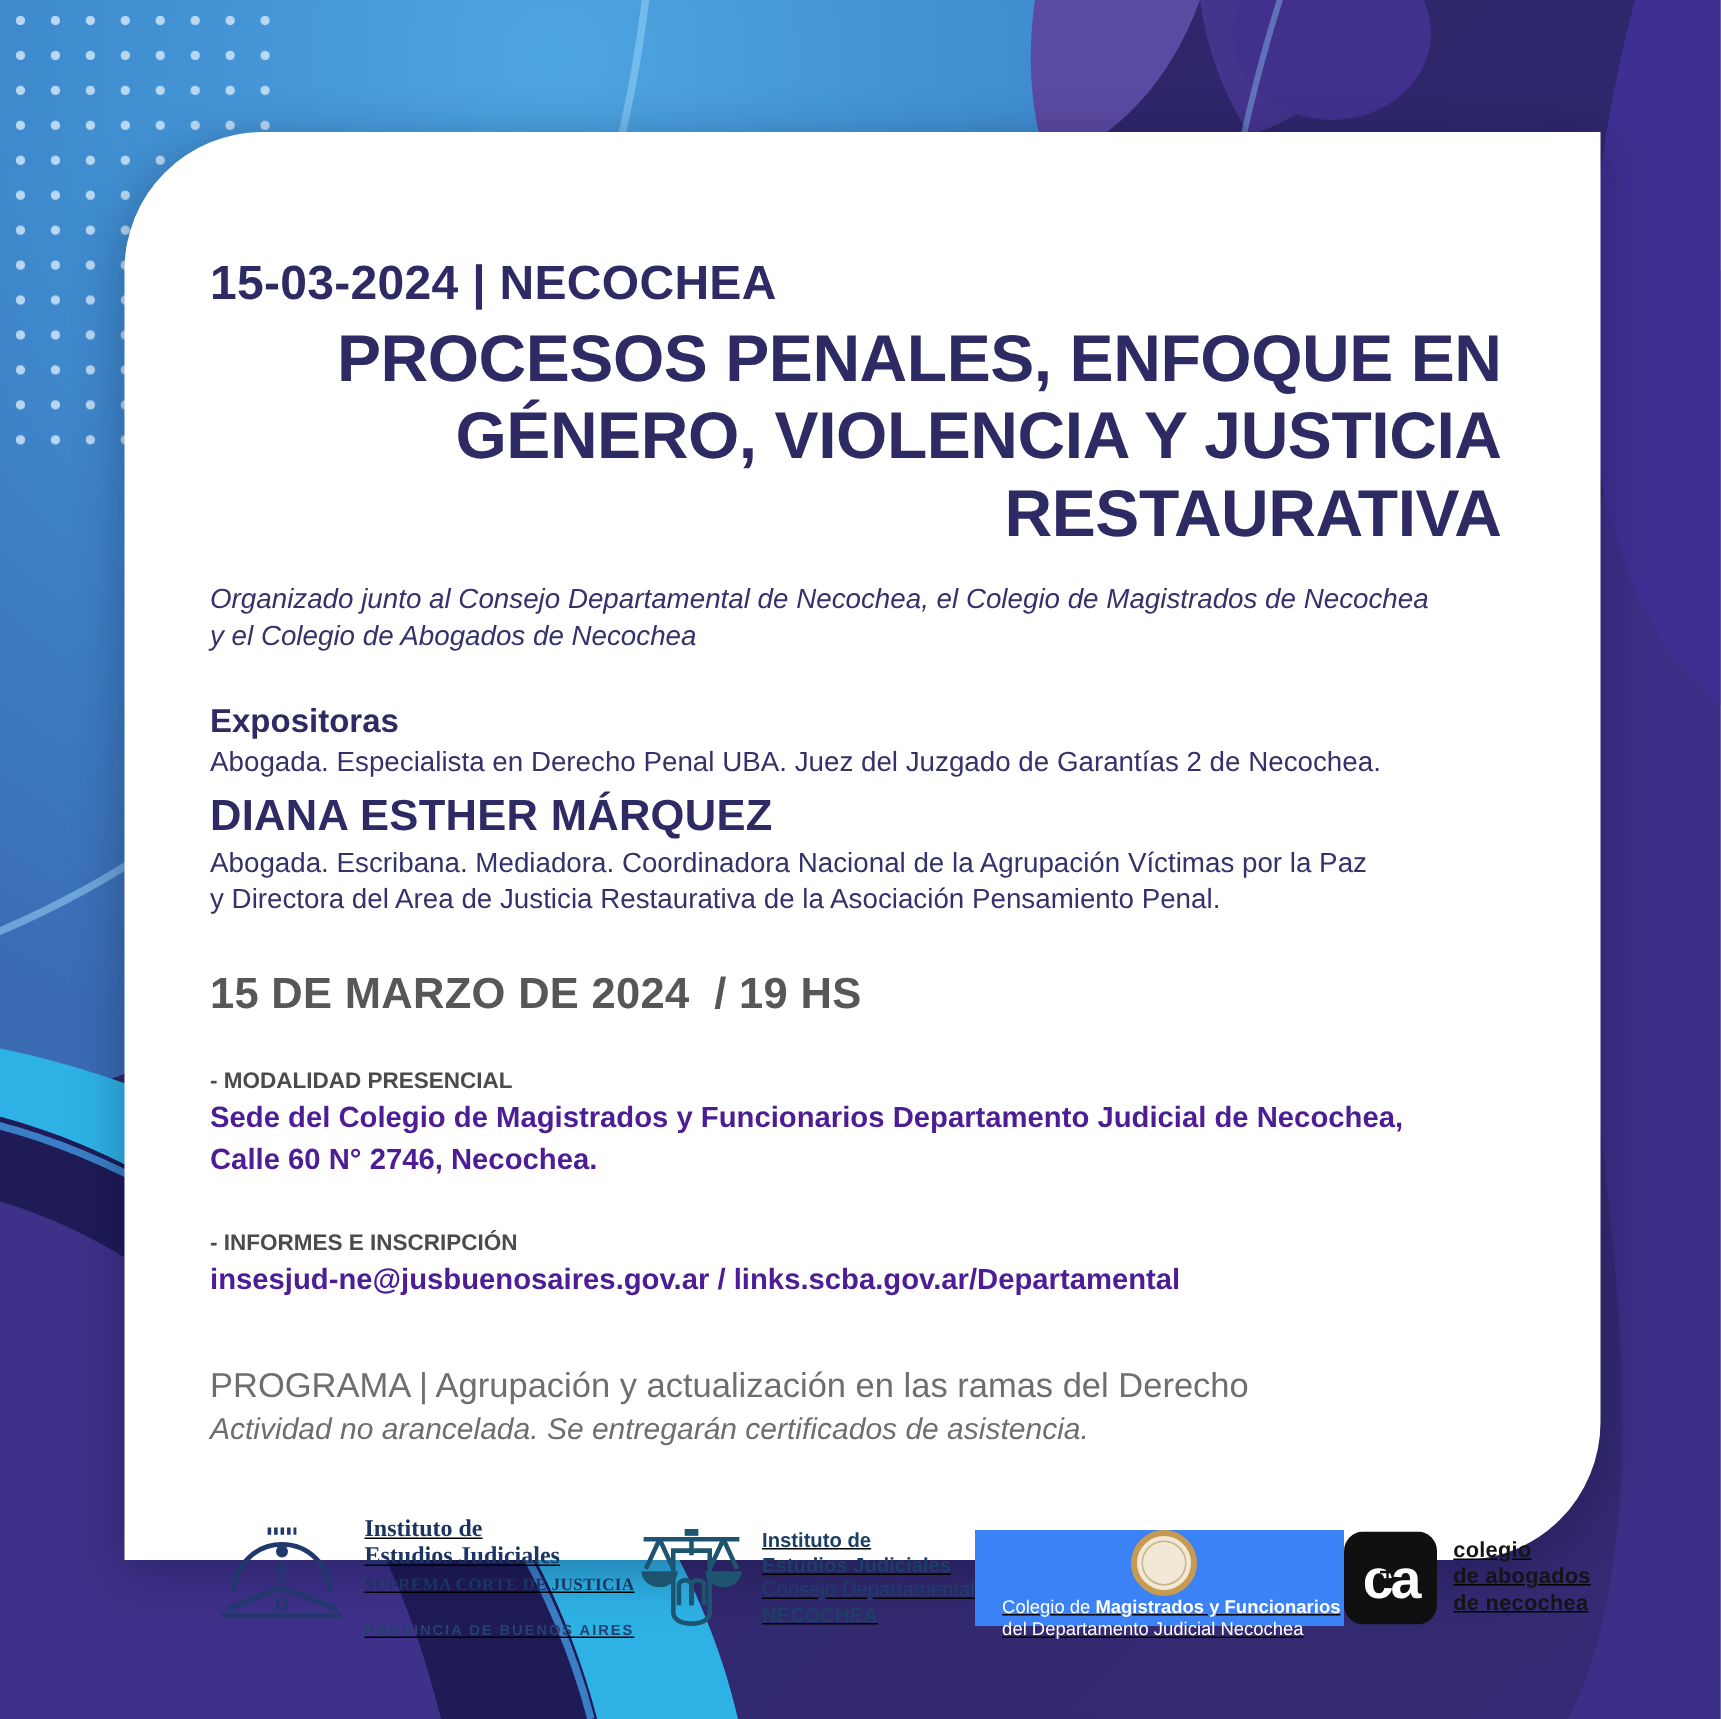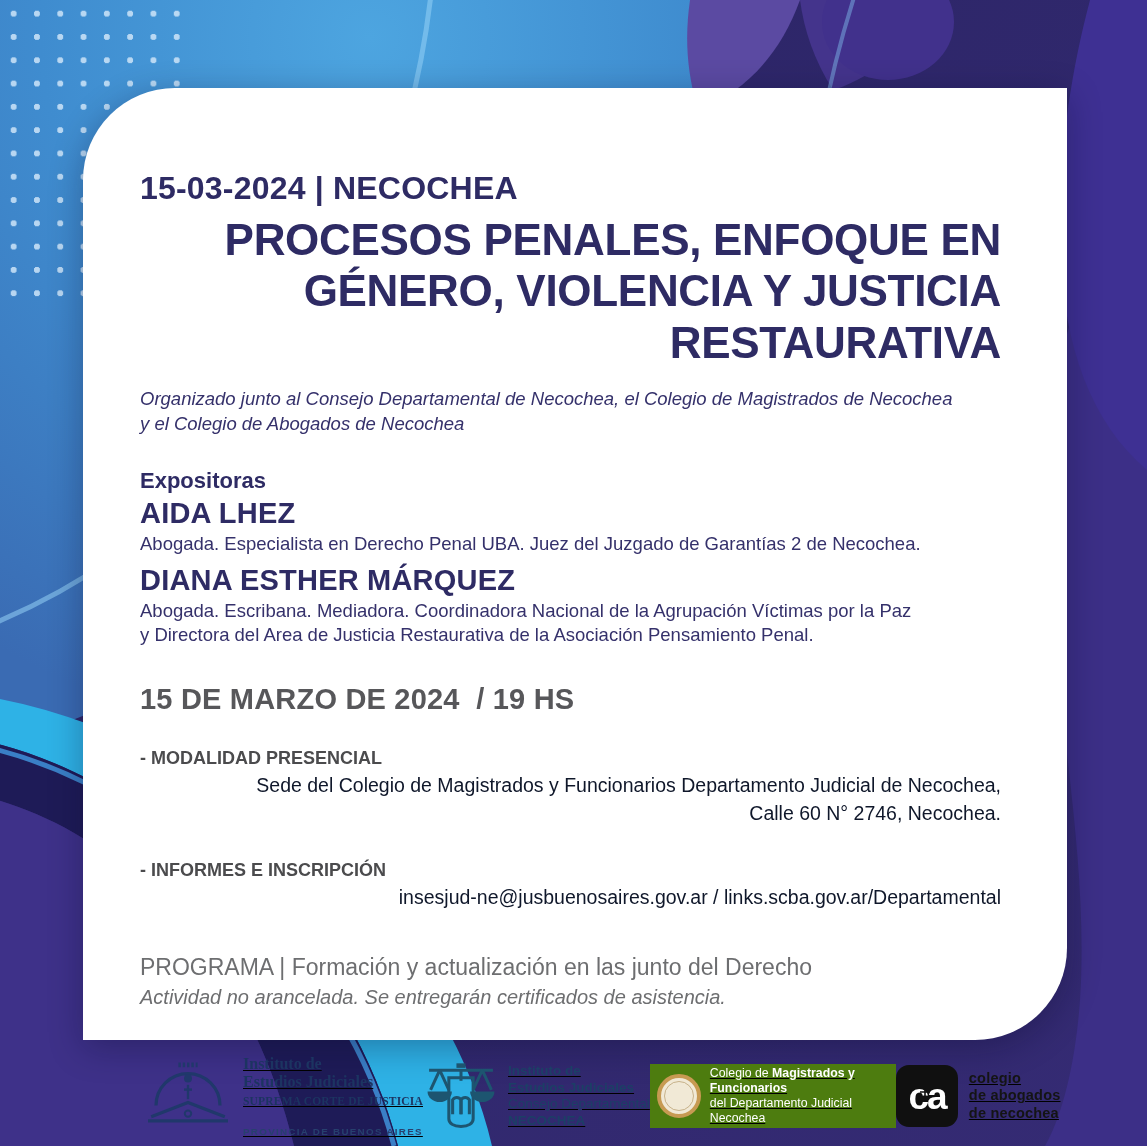--- a/index.html
+++ b/index.html
@@ -29,35 +29,35 @@
 
   .date-loc{font-size:32px;font-weight:700;color:#2e2b64;letter-spacing:0.2px;}
   .title{font-size:44px;font-weight:800;color:#2e2b64;line-height:1.17;margin-top:7px;letter-spacing:-0.3px;text-align:right;}
   .organizer{font-size:18.5px;font-style:italic;color:#35316b;line-height:1.35;margin-top:19px;}
 
   .speakers-heading{font-size:22px;font-weight:800;color:#2e2b64;margin-top:31px;}
   .speaker-name{font-size:29px;font-weight:800;color:#2e2b64;margin-top:3px;letter-spacing:0.2px;}
   .speaker-bio{font-size:18.5px;color:#35316b;line-height:1.28;margin-top:2px;}
 
   .datetime{font-size:29px;font-weight:800;color:#57575a;margin-top:37px;letter-spacing:0.2px;}
-  .block-label{font-size:18px;font-weight:800;color:#4b4b4d;margin-top:32px;}
-  .block-text{font-size:19.5px;font-weight:400;color:#0f172a;line-height:1.4;margin-top:3px;text-align:right;}
+  .block-label{font-size:15px;font-weight:800;color:#4b4b4d;margin-top:32px;}
+  .block-text{font-size:19.5px;font-weight:700;color:#4c1d95;line-height:1.4;margin-top:3px;}
   .info-label{margin-top:33px;}
   .program{font-size:23px;font-weight:400;color:#6d6e70;margin-top:43px;}
   .note{font-size:20px;font-style:italic;color:#6d6e70;margin-top:5px;}
 
   .logos{display:flex;align-items:center;margin-top:46px;width:928px;text-decoration:underline;}
   .logo{display:flex;align-items:center;}
   .logo1 .ltext{margin-left:7px;color:#1c3461;}
   .logo1 .l-serif-big{font-family:"Liberation Serif",serif;font-weight:700;font-size:16px;line-height:1.12;}
   .logo1 .l-serif-small{font-family:"Liberation Serif",serif;font-weight:700;font-size:11.5px;margin-top:4px;letter-spacing:0.2px;}
   .logo1 .l-sans-small{font-size:9.8px;font-weight:600;letter-spacing:1.3px;margin-top:19px;color:#27406e;}
   .logo2 .ltext{margin-left:9px;color:#1c3f66;font-size:13.5px;line-height:1.22;}
   .logo2 .b{font-weight:800;}
-  .green-banner{width:246px;height:64px;background:#4d7c0f;display:flex;align-items:center;padding-left:7px;box-sizing:border-box;}
+  .green-banner{width:246px;height:64px;background:#3b82f6;display:flex;align-items:center;padding-left:7px;box-sizing:border-box;flex-direction:column;}
   .seal{width:44px;height:44px;border-radius:50%;background:#f1e9d6;border:4px solid #c79a52;box-sizing:border-box;position:relative;flex:0 0 auto;}
   .seal::after{content:"";position:absolute;inset:3px;border-radius:50%;border:1px solid #b59a6a;opacity:.7;}
   .green-banner .ltext{color:#ffffff;font-size:12.3px;font-weight:300;line-height:1.22;margin-left:9px;}
   .green-banner .b{font-weight:800;}
   .logo4 .ca-box{width:62px;height:62px;flex:0 0 auto;}
   .logo4 .ltext{margin-left:11px;color:#141414;font-weight:800;font-size:14.5px;line-height:1.22;letter-spacing:0.2px;}
 </style>
 </head>
 <body>
 
@@ -102,36 +102,35 @@
     <div class="content">
 
       <div class="date-loc">15-03-2024 | NECOCHEA</div>
       <div class="title ml">PROCESOS PENALES, ENFOQUE EN
 GÉNERO, VIOLENCIA Y JUSTICIA
 RESTAURATIVA</div>
       <div class="organizer ml">Organizado junto al Consejo Departamental de Necochea, el Colegio de Magistrados de Necochea
 y el Colegio de Abogados de Necochea</div>
 
       <div class="speakers-heading">Expositoras</div>
-      <div class="speaker-name">AIDA LHEZ</div>
       <div class="speaker-bio ml">Abogada. Especialista en Derecho Penal UBA. Juez del Juzgado de Garantías 2 de Necochea.</div>
       <div class="speaker-name" style="margin-top:8px;">DIANA ESTHER MÁRQUEZ</div>
       <div class="speaker-bio ml">Abogada. Escribana. Mediadora. Coordinadora Nacional de la Agrupación Víctimas por la Paz
 y Directora del Area de Justicia Restaurativa de la Asociación Pensamiento Penal.</div>
 
       <div class="datetime pw">15 DE MARZO DE 2024  / 19 HS</div>
 
       <div class="block-label">- MODALIDAD PRESENCIAL</div>
       <div class="block-text ml">Sede del Colegio de Magistrados y Funcionarios Departamento Judicial de Necochea,
 Calle 60 N° 2746, Necochea.</div>
 
       <div class="block-label info-label">- INFORMES E INSCRIPCIÓN</div>
       <div class="block-text">insesjud-ne@jusbuenosaires.gov.ar / links.scba.gov.ar/Departamental</div>
 
-      <div class="program">PROGRAMA | Formación y actualización en las junto del Derecho</div>
+      <div class="program">PROGRAMA | Agrupación y actualización en las ramas del Derecho</div>
       <div class="note">Actividad no arancelada. Se entregarán certificados de asistencia.</div>
 
       <div class="logos">
 
         <div class="logo logo1">
           <svg width="96" height="82" viewBox="0 0 120 100" aria-hidden="true">
             <g stroke="#20386b" fill="none" stroke-width="4">
               <path d="M20,62 A40,40 0 0 1 100,62"></path>
               <path d="M48,11 H72" stroke-width="6" stroke-dasharray="3,2.4"></path>
               <path d="M60,36 V54" stroke-width="3"></path>

